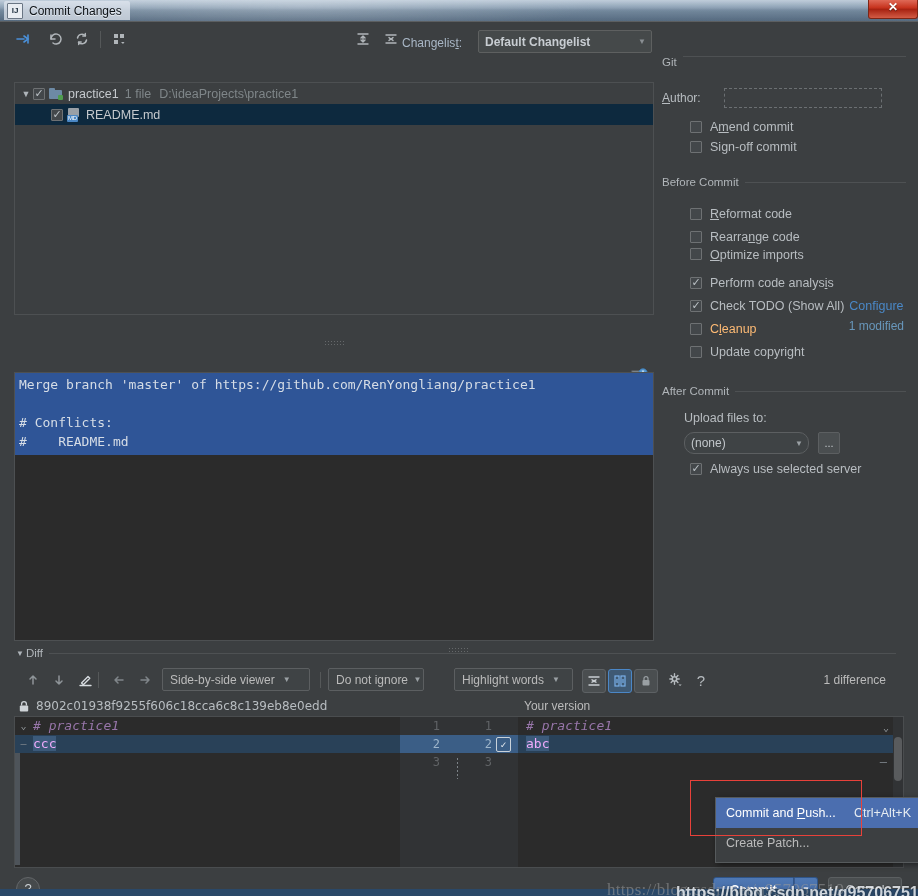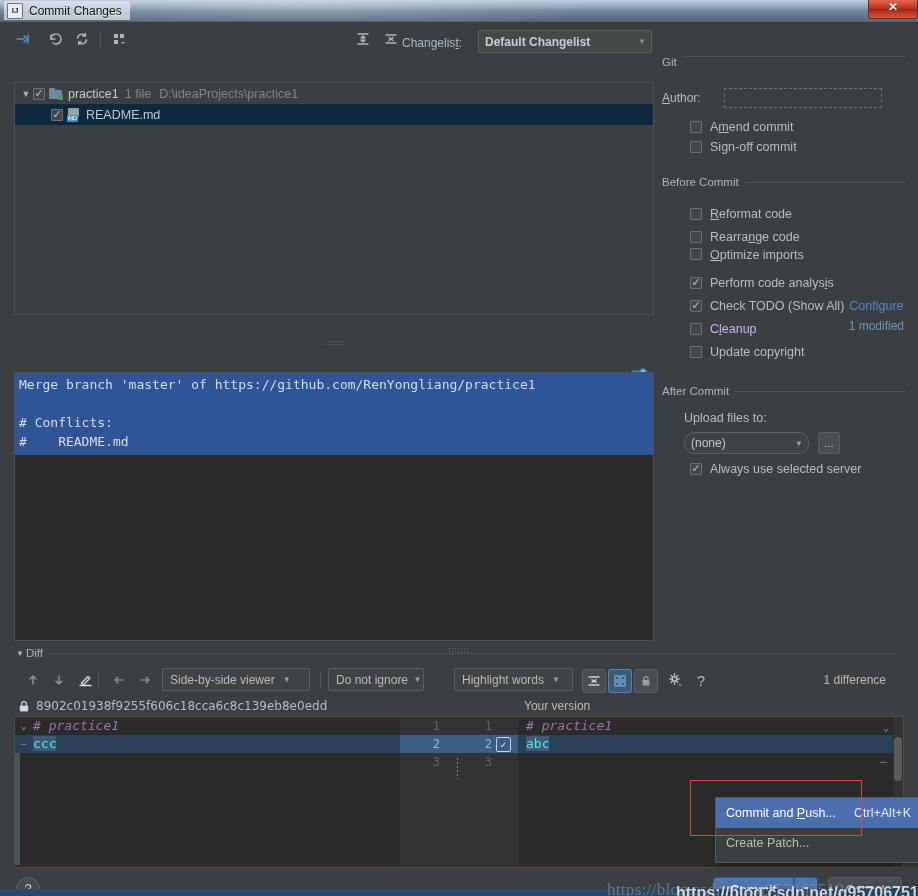--- a/index.html
+++ b/index.html
@@ -233,21 +233,21 @@
   .pane-right { flex: 1; background: #2b2b2b; position: relative; }
 
   .code-row { height: 18px; line-height: 18px; white-space: pre; position: relative; }
   .code-row.diffsel { background: #294158; }
   .chk-fold {
     position: absolute; left: 2px; top: 0; width: 13px; font-size: 10px;
     color: #9aa0a4; text-align: center;
   }
   .codetext { position: absolute; left: 18px; top: 0; }
   .mdheader { color: #9876aa; font-style: italic; }
-  .changed-tok { background: #3c5a7a; color: #5eead4; }
+  .changed-tok { background: #3c5a7a; color: #f0abfc; }
 
   .lnum-l, .lnum-r {
     position: absolute; width: 40px; text-align: right; color: #606366; font-size: 12px;
   }
   .lnum-l { left: 0px; }
   .lnum-r { left: 52px; }
   .midrow { position: absolute; left: 0; width: 118px; height: 18px; line-height: 18px; }
   .midrow.sel { background: #3b5e86; }
   .midrow.sel .lnum-l, .midrow.sel .lnum-r { color: #9fb6cb; }
   .mid-accept {
@@ -487,21 +487,21 @@
           <span class="cb checked"></span>
           <span style="font-size:12.5px;color:#b8bdc1;margin-left:4px;">Perform code analys<u>i</u>s</span>
         </div>
         <div style="display:flex;align-items:center;padding-left:28px;height:23px;">
           <span class="cb checked"></span>
           <span style="font-size:12.5px;color:#b8bdc1;margin-left:4px;">Check TODO (Show All)</span>
           <span style="font-size:12.5px;color:#4a88c7;margin-left:5px;">Configure</span>
         </div>
         <div style="display:flex;align-items:center;padding-left:28px;height:23px;">
           <span class="cb"></span>
-          <span style="font-size:12.5px;color:#c4b5fd;margin-left:4px;">C<u>l</u>eanup</span>
+          <span style="font-size:12.5px;color:#fdba74;margin-left:4px;">C<u>l</u>eanup</span>
         </div>
         <div style="display:flex;align-items:center;padding-left:28px;height:23px;">
           <span class="cb"></span>
           <span style="font-size:12.5px;color:#b8bdc1;margin-left:4px;">Update copyright</span>
         </div>
       </div>
 
       <div style="margin-top:22px; display:flex; align-items:center;">
         <span style="font-size:11.5px;color:#b0b5b9;">After Commit</span>
         <span style="flex:1;height:1px;background:#4e5153;margin-left:6px;"></span>

